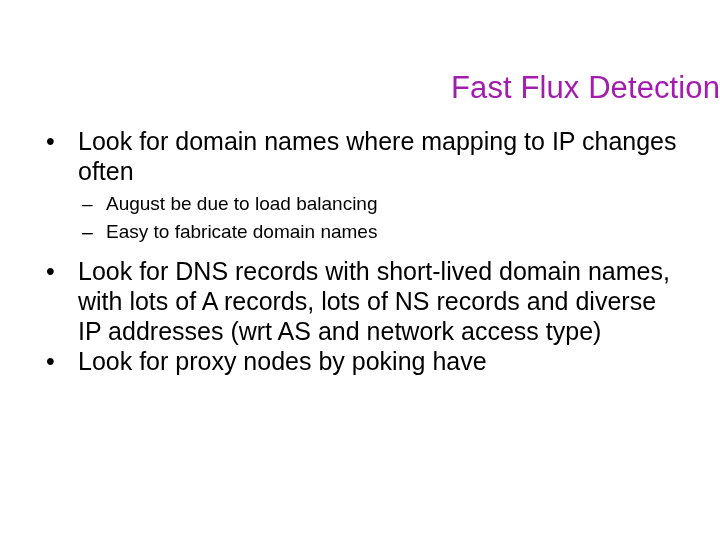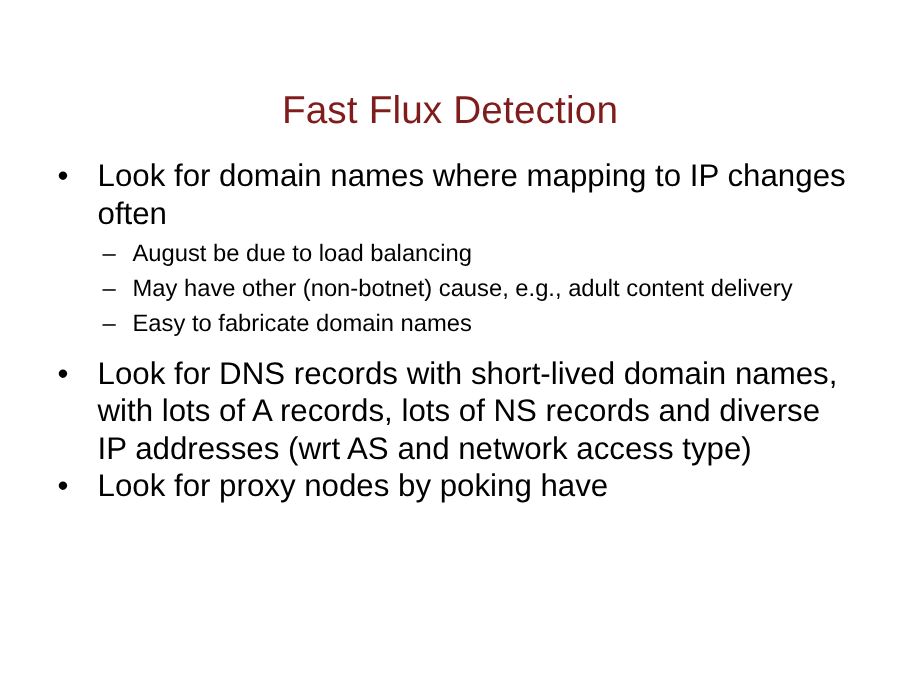--- a/index.html
+++ b/index.html
@@ -21,26 +21,26 @@
     height: 540px;
     background: #ffffff;
   }
 
   
   .slide-title {
     position: absolute;
     top: 48px;
     left: 0;
     width: 720px;
-    text-align: center;
+    text-align: right;
     font-size: 31px;
     line-height: 38px;
     font-weight: normal;
     letter-spacing: 0.1px;
-    color: #7f1d1d;
+    color: #a21caf;
     white-space: nowrap;
   }
 
   
   .body-area {
     position: absolute;
     top: 126px;
     left: 42px;
     width: 640px;
   }
@@ -99,21 +99,20 @@
       <span>Look for domain names where mapping to IP changes often</span>
     </div>
 
     <div class="sub-list">
       <div class="bullet-l2">
         <span class="marker">–</span>
         <span>August be due to load balancing</span>
       </div>
       <div class="bullet-l2">
         <span class="marker">–</span>
-        <span>May have other (non-botnet) cause, e.g., adult content delivery</span>
       </div>
       <div class="bullet-l2">
         <span class="marker">–</span>
         <span>Easy to fabricate domain names</span>
       </div>
     </div>
 
     <div class="spacer-2"></div>
 
     <div class="bullet-l1">

